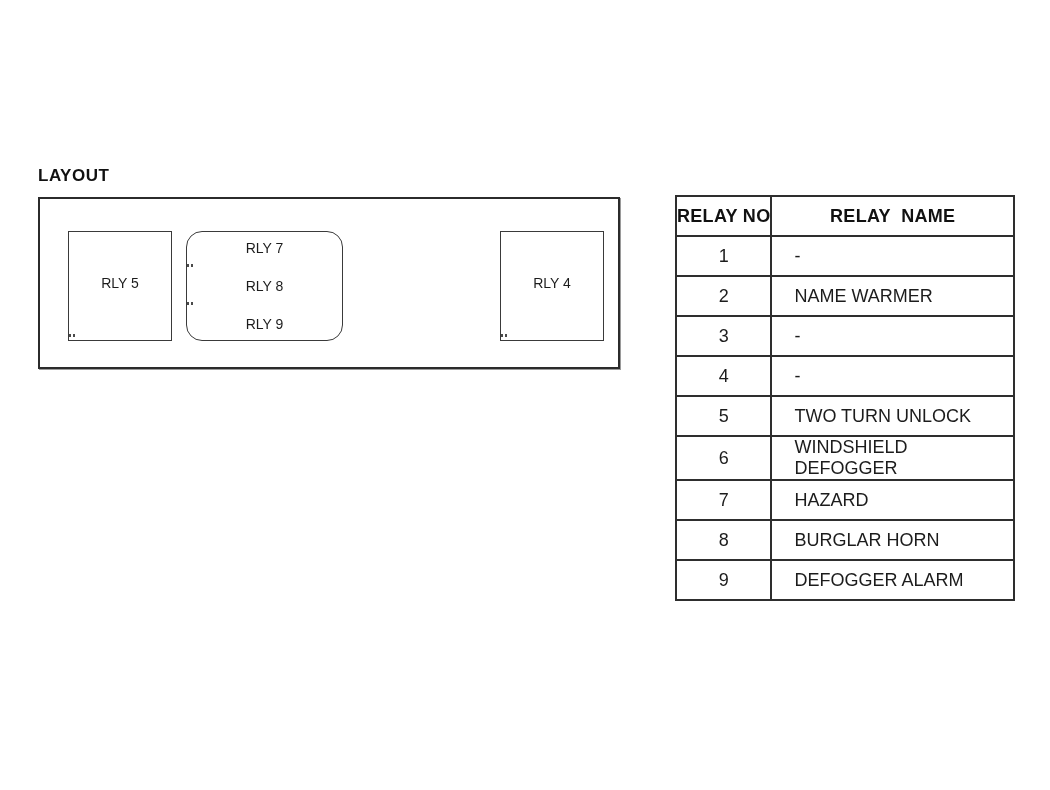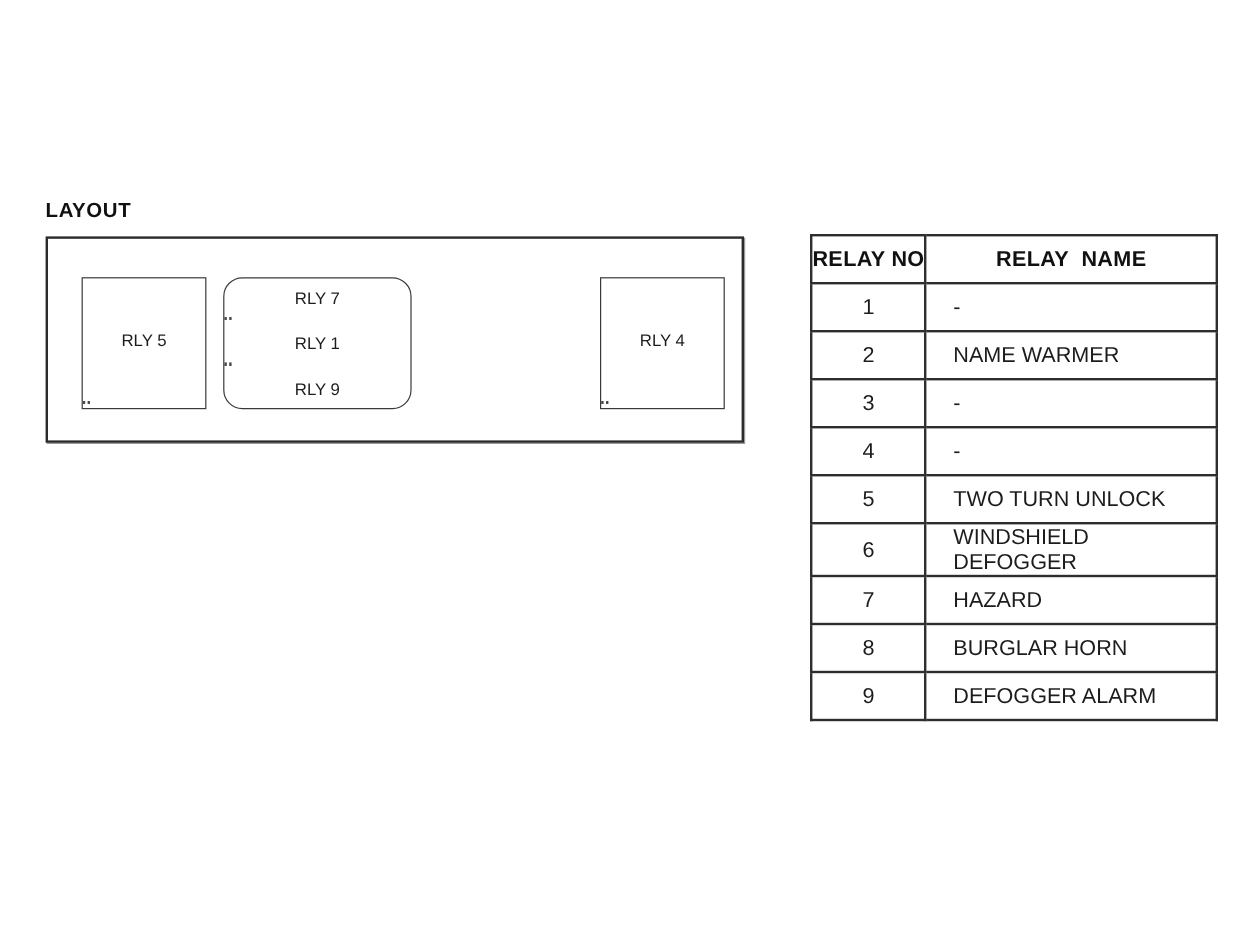--- a/index.html
+++ b/index.html
@@ -97,21 +97,21 @@
   <div class="layout-box">
 
     <div class="relay-group g1">
       <div class="relay-cell">RLY 5</div>
       <div class="relay-divider"></div>
     </div>
 
     <div class="relay-group g2">
       <div class="relay-cell">RLY 7</div>
       <div class="relay-divider"></div>
-      <div class="relay-cell">RLY 1</div>
+      <div class="relay-cell">RLY 8</div>
       <div class="relay-divider"></div>
       <div class="relay-cell">RLY 9</div>
     </div>
 
 
     <div class="relay-group g4">
       <div class="relay-cell">RLY 4</div>
       <div class="relay-divider"></div>
     </div>
 

